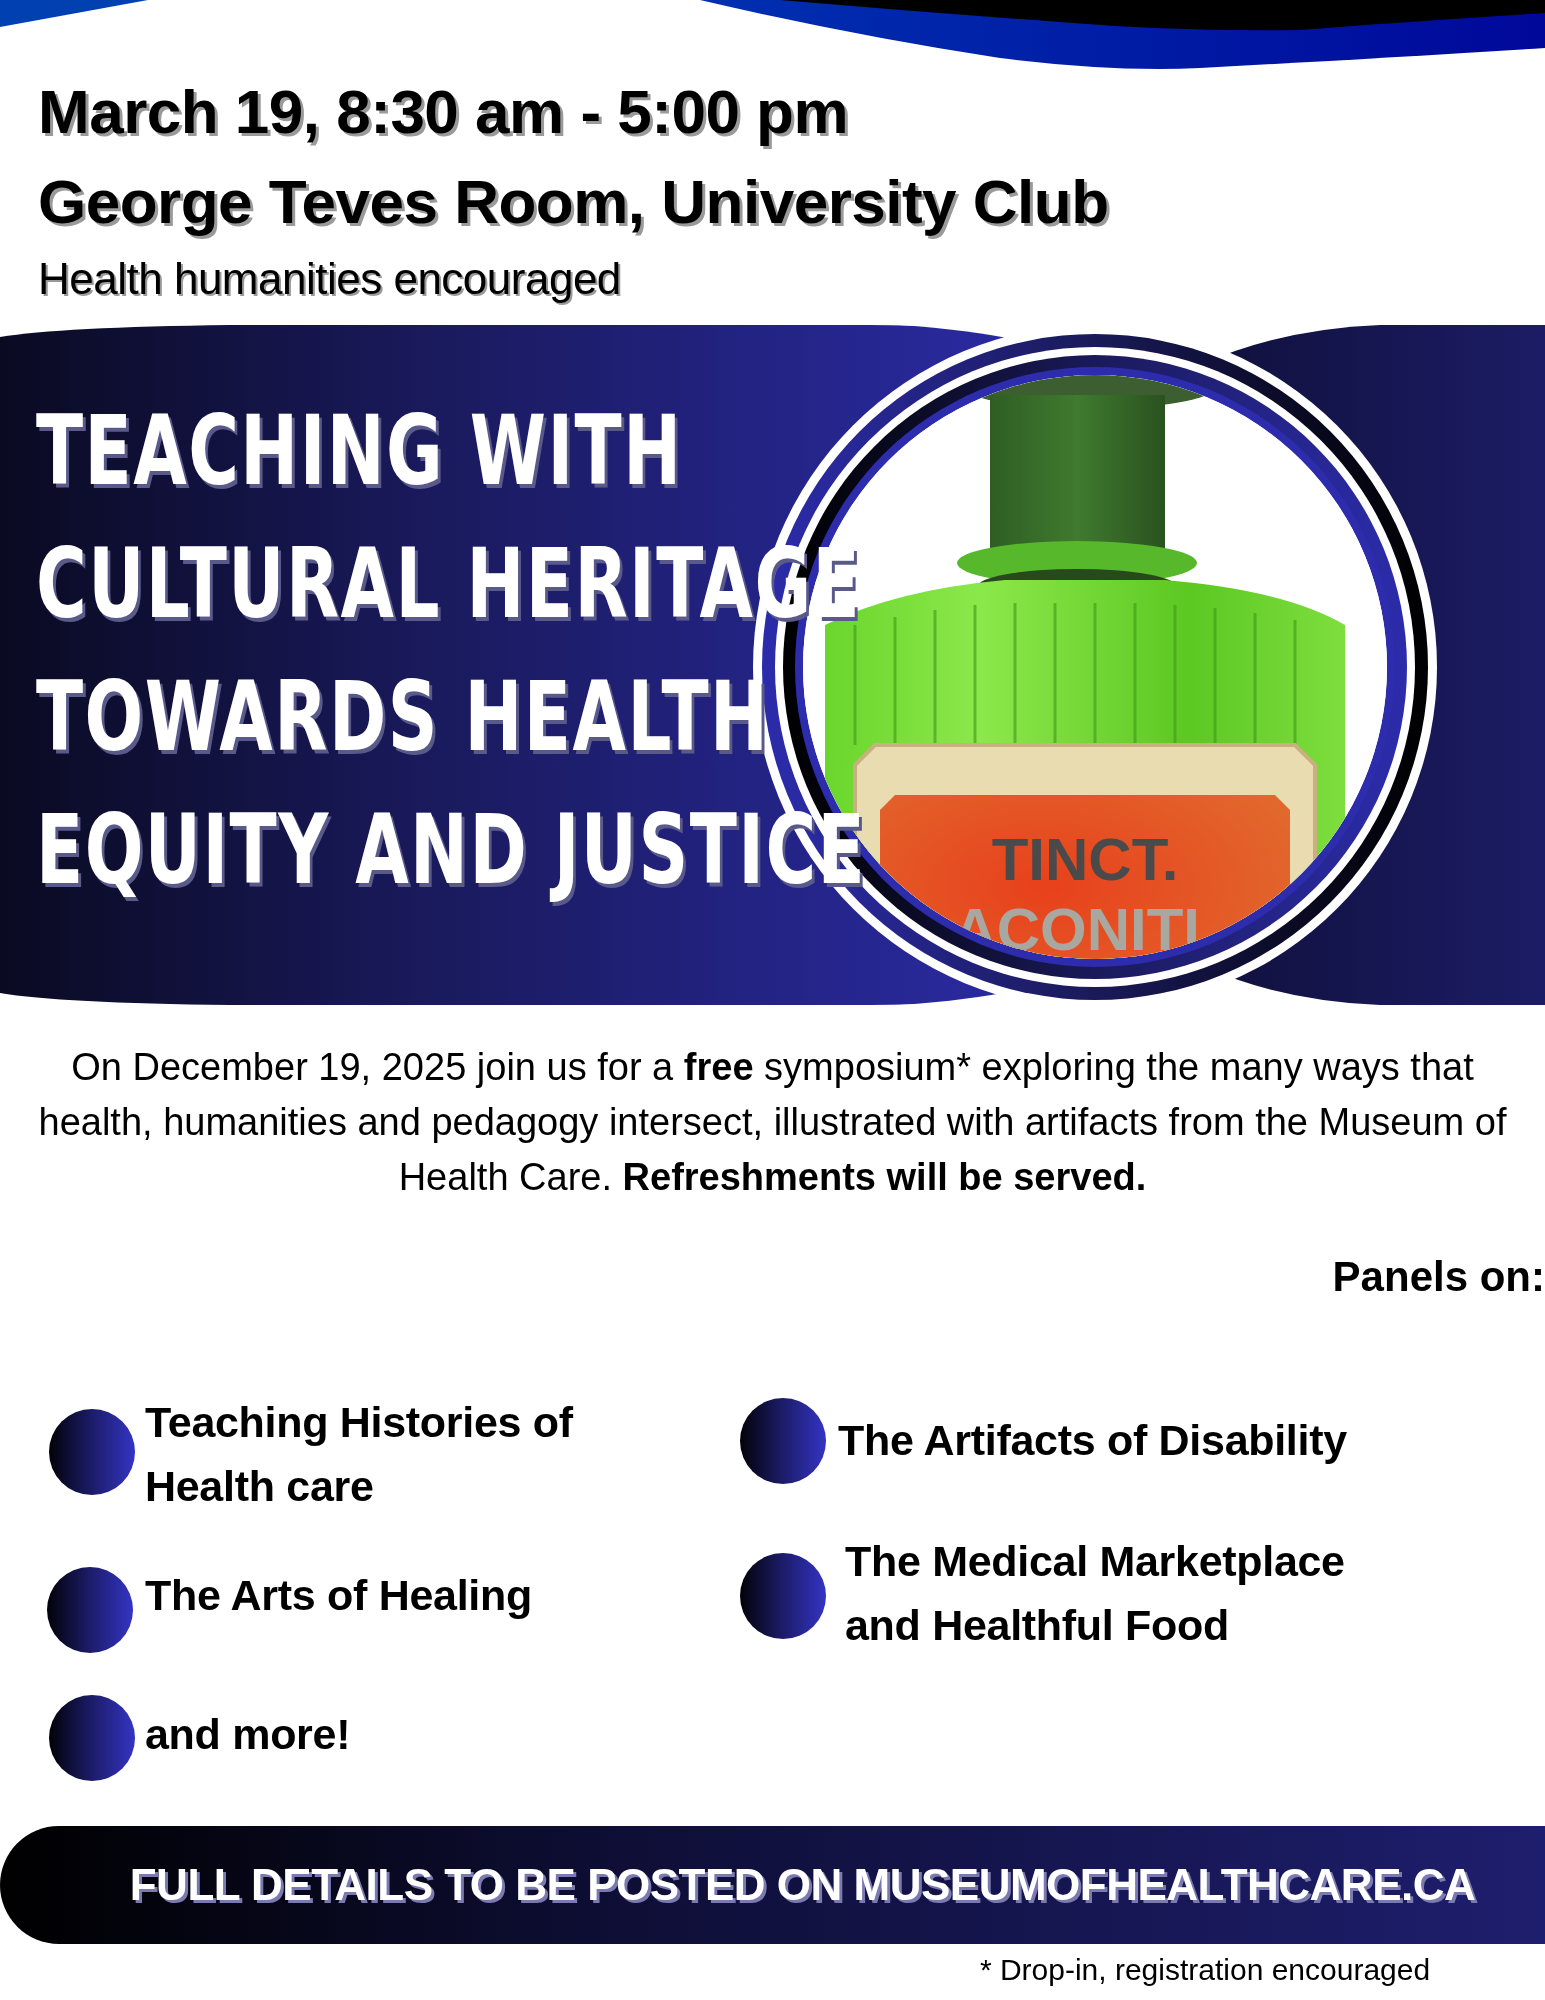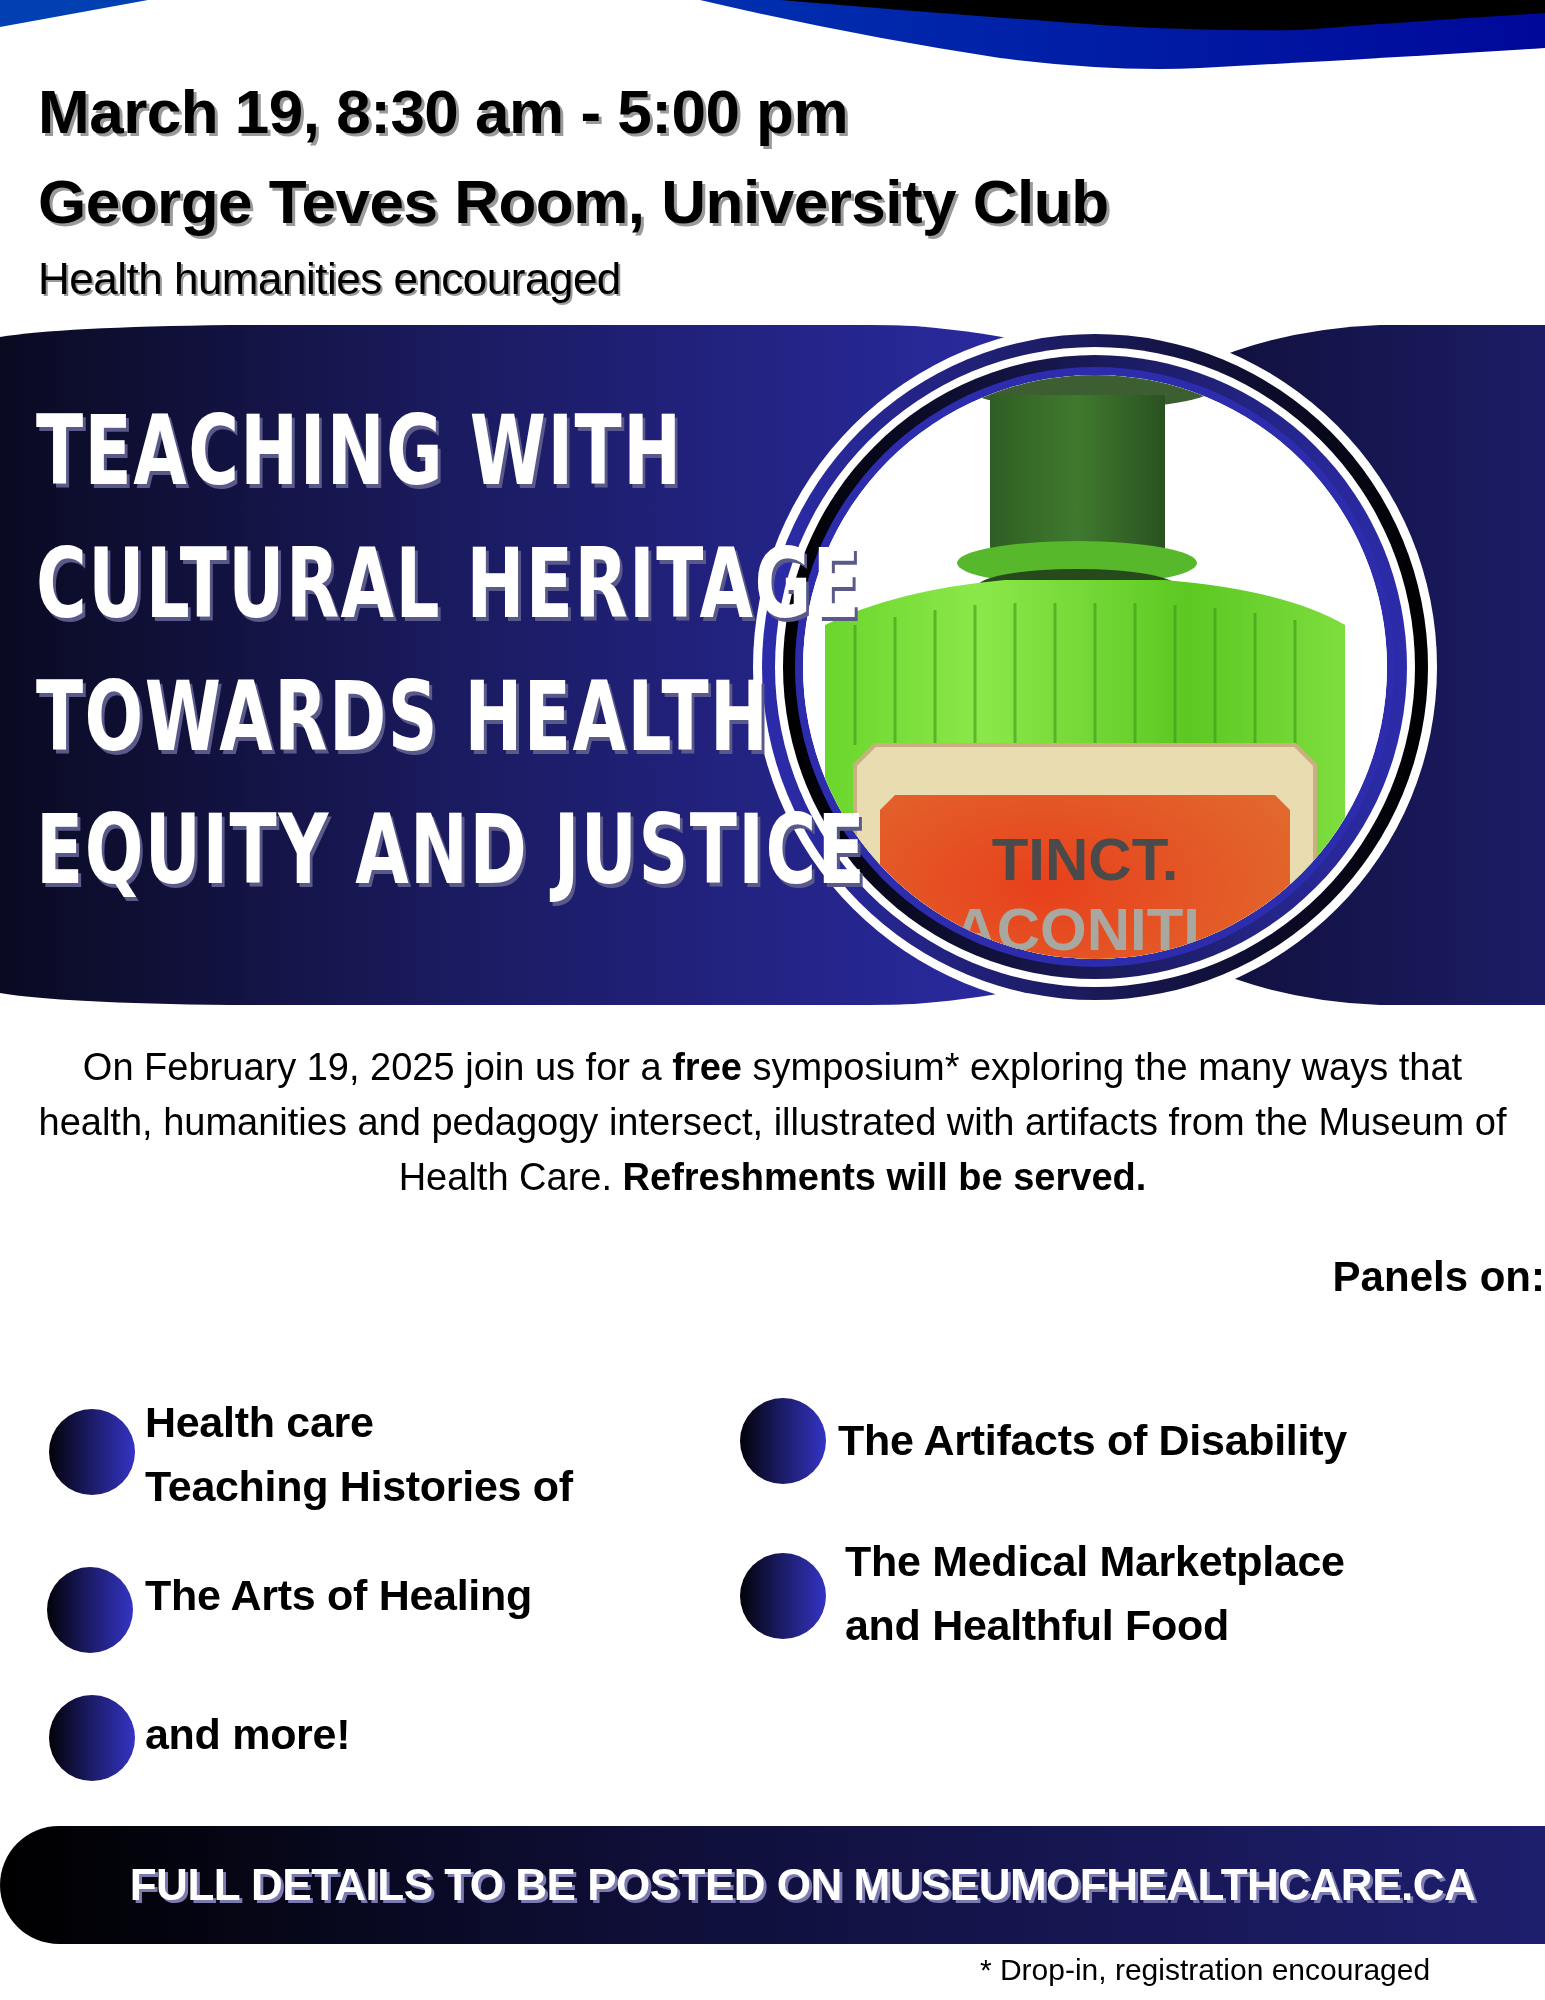--- a/index.html
+++ b/index.html
@@ -186,28 +186,28 @@
   </g>
 </svg>
 
 <div id="title-block" class="abs">
   <div>TEACHING WITH</div>
   <div>CULTURAL HERITAGE</div>
   <div>TOWARDS HEALTH</div>
   <div>EQUITY AND JUSTICE</div>
 </div>
 
-<div id="description" class="abs"><span>On February 19, 2025 join us for a </span><b>free</b><span> symposium* exploring the many ways that health, humanities and pedagogy intersect, illustrated with artifacts from the Museum of Health Care. </span><b>Refreshments will be served.</b></div>
+<div id="description" class="abs"><span>On December 19, 2025 join us for a </span><b>free</b><span> symposium* exploring the many ways that health, humanities and pedagogy intersect, illustrated with artifacts from the Museum of Health Care. </span><b>Refreshments will be served.</b></div>
 
 <div id="panels-heading" class="abs">Panels on:</div>
 
 <div class="bullet" style="left:49px; top:1409px;"></div>
 <div class="panel-label" style="left:145px; top:1390px;">
+  <div>Teaching Histories of</div>
   <div>Health care</div>
-  <div>Teaching Histories of</div>
 </div>
 
 <div class="bullet" style="left:740px; top:1398px;"></div>
 <div class="panel-label" style="left:838px; top:1408px;">
   <div>The Artifacts of Disability</div>
 </div>
 
 <div class="bullet" style="left:47px; top:1567px;"></div>
 <div class="panel-label" style="left:145px; top:1563px;">
   <div>The Arts of Healing</div>

